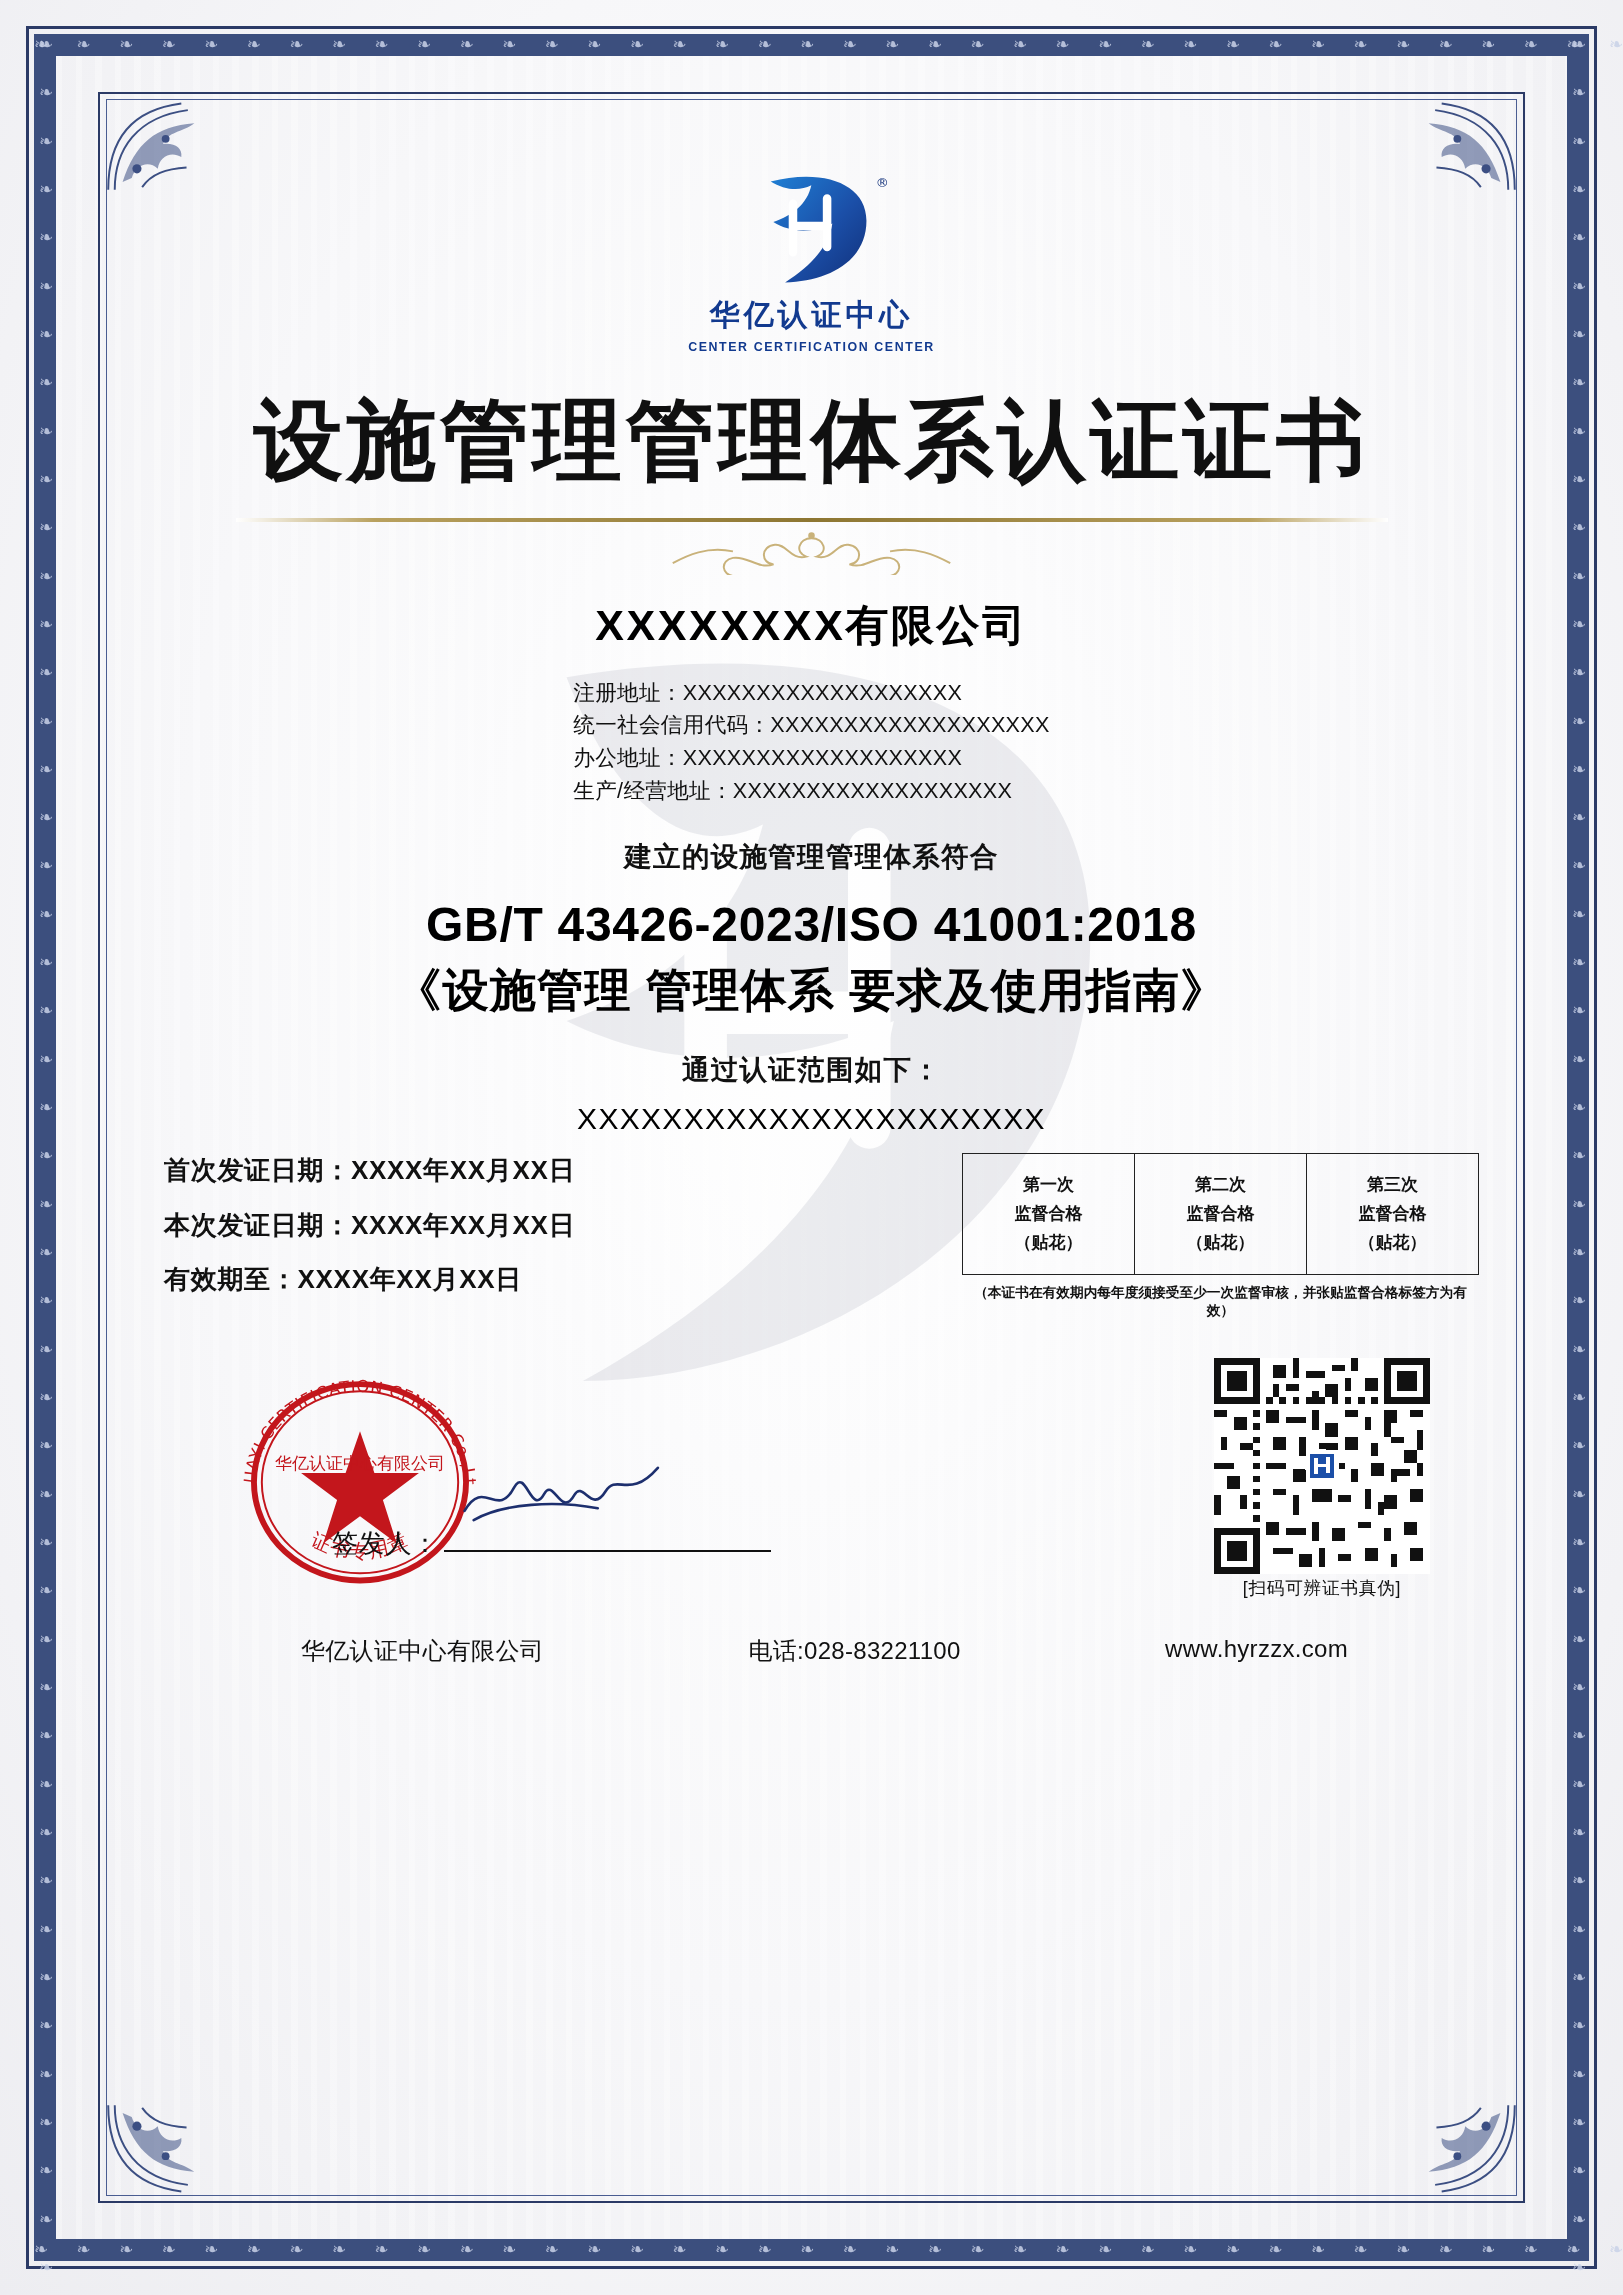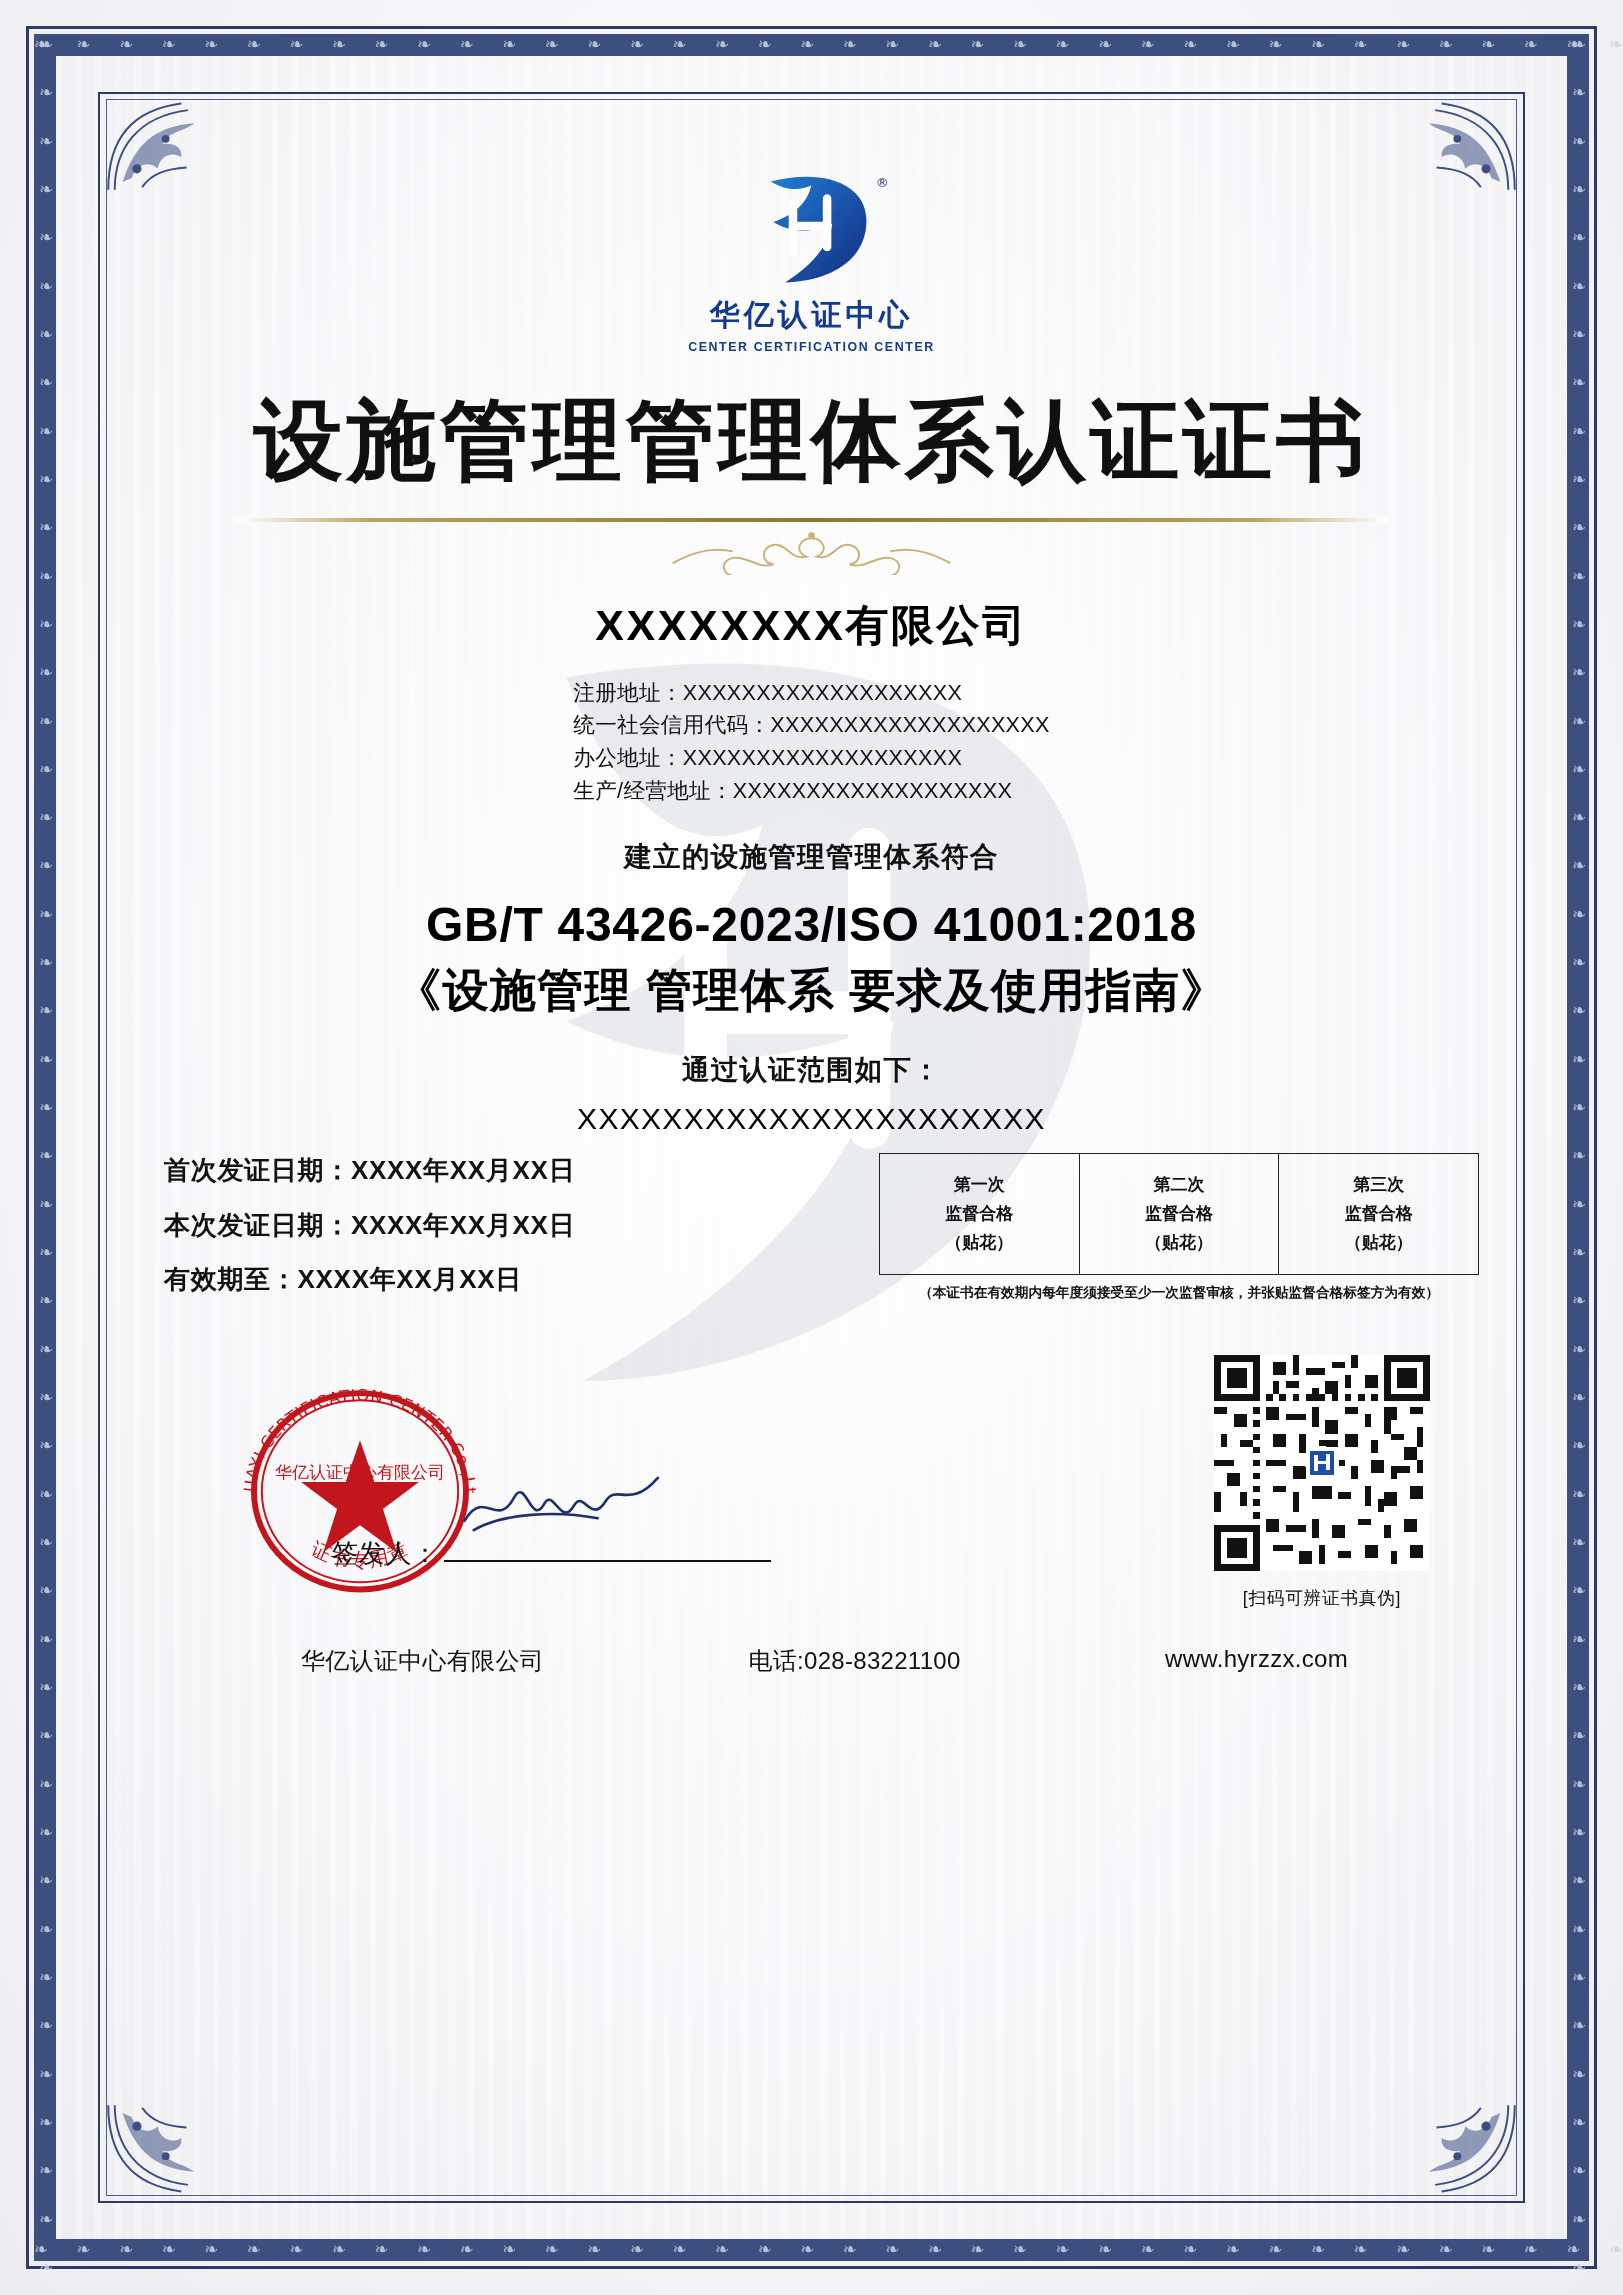--- a/index.html
+++ b/index.html
@@ -125,21 +125,21 @@
   .std-line1{margin-top:22px;font-size:48px;font-weight:bold;color:#000;letter-spacing:0.7px;}
   .std-line2{margin-top:7.9px;font-size:46px;font-weight:bold;color:#000;letter-spacing:1.3px;}
 
   .scope-label{margin-top:30px;font-size:27.5px;color:#111;font-weight:bold;letter-spacing:1.3px;}
   .scope-val{margin-top:14.4px;font-size:30px;color:#000;letter-spacing:1.3px;}
 
   
   .mid-row{margin-top:17px;display:flex;align-items:flex-start;justify-content:space-between;font-weight:bold;}
   .dates{padding-left:33px;text-align:left;}
   .dates div{font-size:26px;color:#111;margin-bottom:19.6px;letter-spacing:0.7px;}
-  .surv-wrap{width:600px;margin-right:13px;}
+  .surv-wrap{width:517px;margin-right:13px;}
   .surv{width:100%;border-collapse:collapse;}
   .surv td{
     border:1.3px solid #222;width:33.33%;height:118px;
     text-align:center;vertical-align:middle;
     font-size:17px;color:#111;line-height:1.7;
   }
   .surv-note{margin-top:9.2px;font-size:13.7px;color:#111;text-align:center;letter-spacing:0;}
 
   
   .sig-row{margin-top:38px;display:flex;align-items:flex-end;justify-content:space-between;position:relative;}
@@ -153,21 +153,21 @@
   }
   .sig-line svg{width:100%;height:100%;}
   .issuer{
     position:absolute;left:164px;bottom:39px;font-size:26px;color:#111;letter-spacing:0.7px;margin-left:37px;
   }
   .issuer .ln{display:inline-block;width:327px;border-bottom:2px solid #111;height:6.5px;margin-left:5.2px;}
 
   .qr-block{width:314px;text-align:center;margin-right:13px;}
   .qr{width:216px;height:216px;margin:0 auto;position:relative;background:#fff;}
   .qr svg{width:100%;height:100%;display:block;}
-  .qr-cap{margin-top:15px;font-size:17.7px;color:#111;letter-spacing:0.7px;}
+  .qr-cap{margin-top:2px;font-size:17.7px;color:#111;letter-spacing:0.7px;}
 
   .notes{margin-top:26px;text-align:left;padding-left:209px;}
   .notes div{font-size:20px;color:#111;line-height:1.72;letter-spacing:0.2px;}
 
   .footer{
     margin-top:35px;display:flex;justify-content:space-between;
     padding:0 144px 0 170px;font-size:24px;color:#111;letter-spacing:0.3px;
   }
 </style>
 </head>

